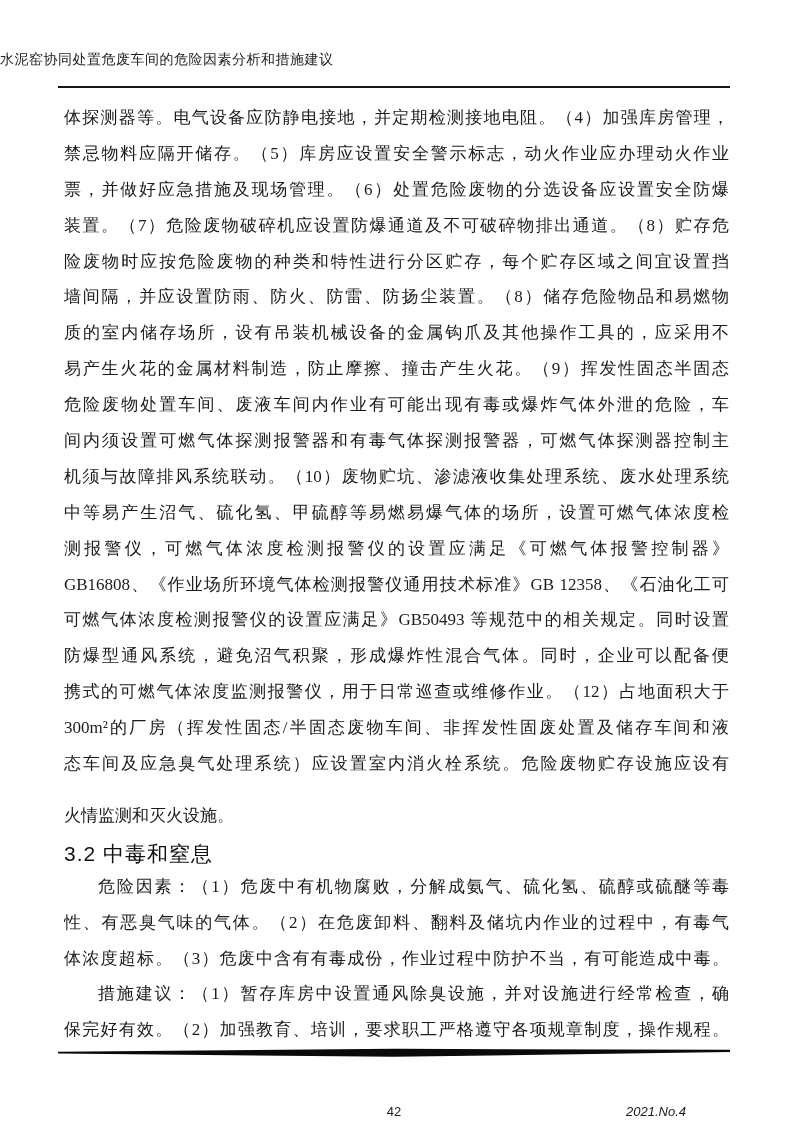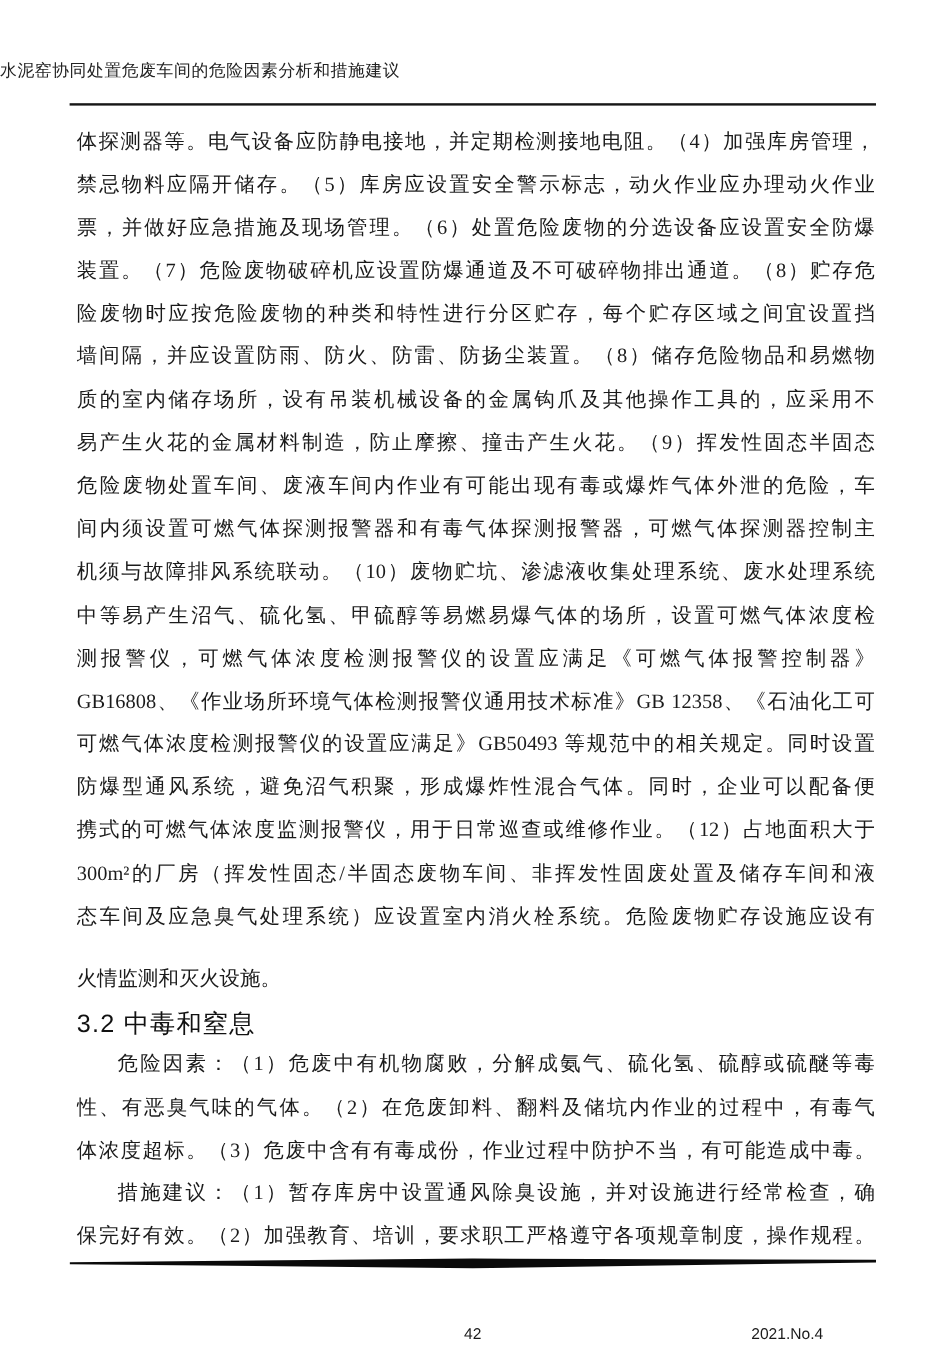--- a/index.html
+++ b/index.html
@@ -78,20 +78,21 @@
   }
   .footer-page {
     position: absolute;
     left: 0; width: 672px;
     text-align: center;
   }
   .footer-issue {
     position: absolute;
     right: 44px;
     text-align: left;
+    font-style: italic;
   }
 </style>
 </head>
 <body>
 
 <div class="page">
 
   <div class="running-title">水泥窑协同处置危废车间的危险因素分析和措施建议</div>
   <div class="header-rule"></div>
 

